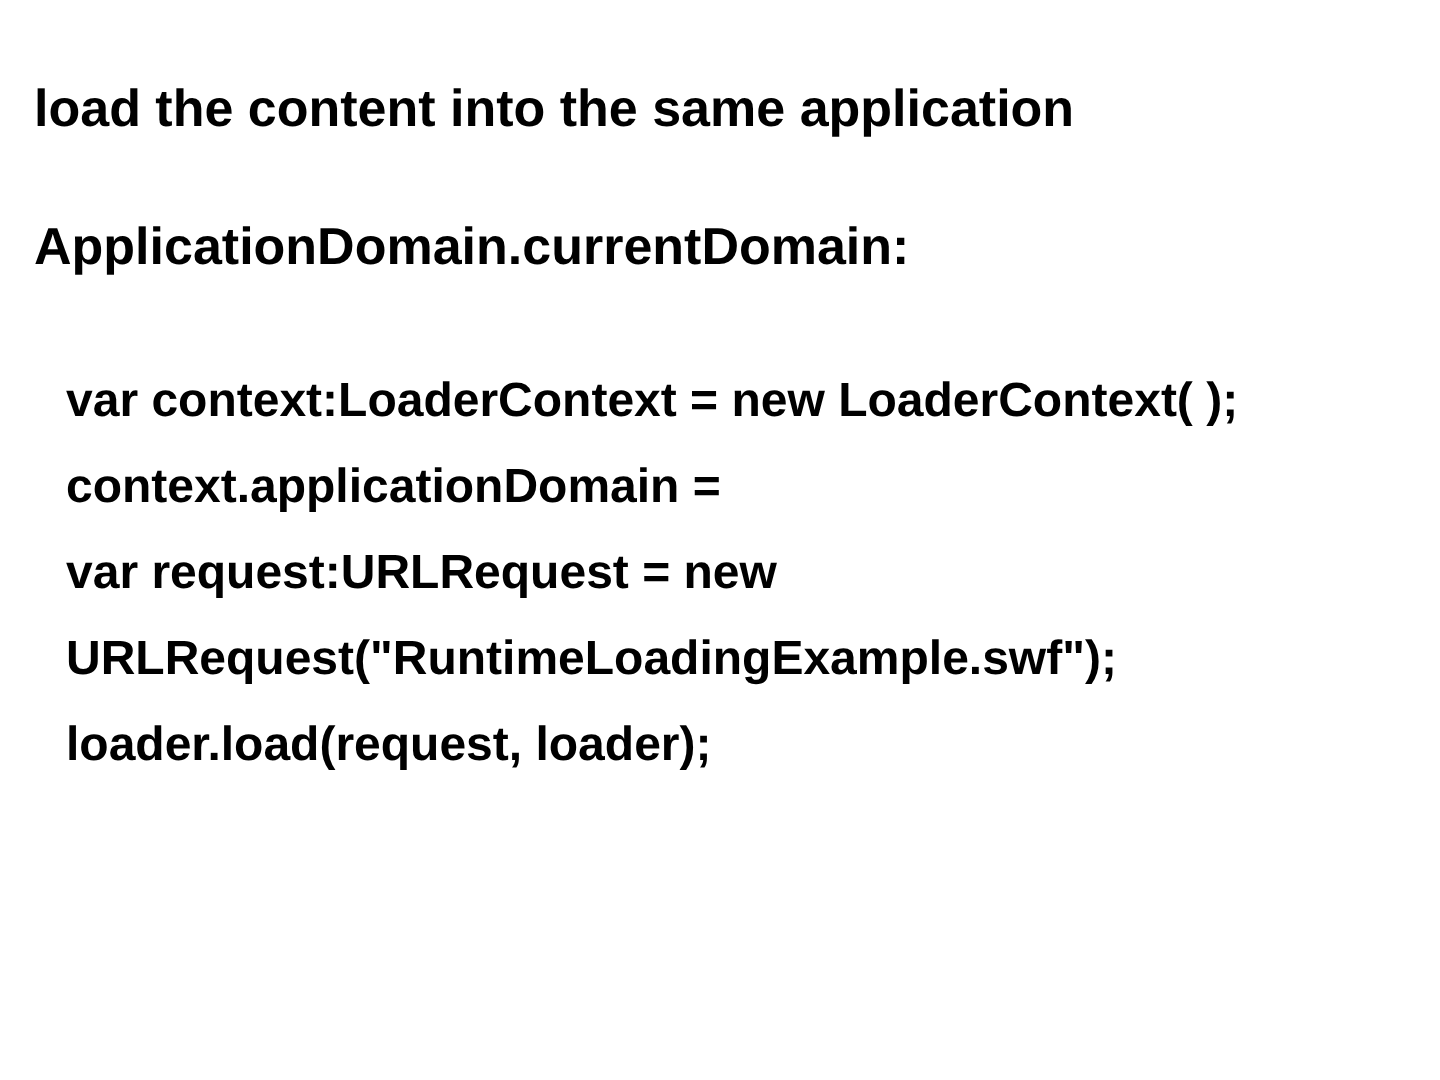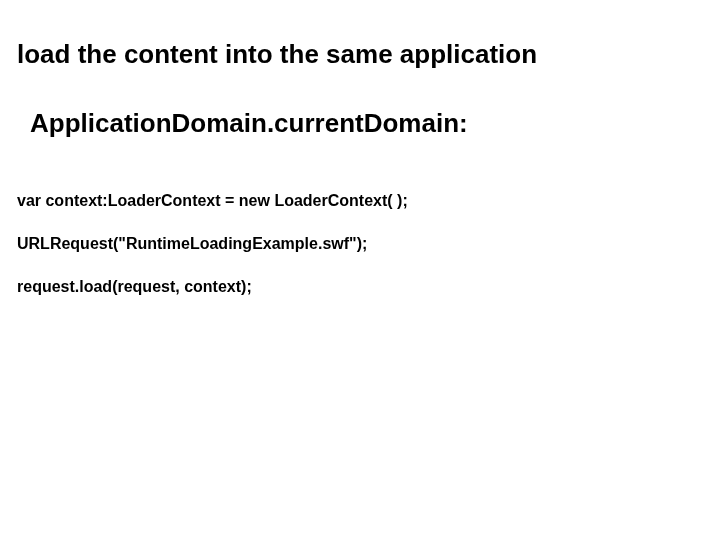--- a/index.html
+++ b/index.html
@@ -20,44 +20,46 @@
     overflow: hidden;
   }
   .title-block {
     font-size: 26px;
     line-height: 32px;
   }
   .subtitle {
     font-size: 26px;
     line-height: 30px;
     margin-top: 38px;
-    margin-left: 13px;
   }
   .code-block {
     margin-top: 48px;
   }
   .code-line {
-    font-size: 16px;
+    font-size: 24px;
     line-height: 30px;
     white-space: nowrap;
+    margin-left: 16px;
   }
   .code-line + .code-line {
     margin-top: 13px;
   }
 </style>
 </head>
 <body>
 
 <div class="slide">
 
   <div class="title-block">
     <div>load the content into the same application</div>
   </div>
 
   <div class="subtitle">ApplicationDomain.currentDomain:</div>
 
   <div class="code-block">
     <div class="code-line">var context:LoaderContext = new LoaderContext( );</div>
+    <div class="code-line">context.applicationDomain =</div>
+    <div class="code-line">var request:URLRequest = new</div>
     <div class="code-line">URLRequest("RuntimeLoadingExample.swf");</div>
-    <div class="code-line">request.load(request, context);</div>
+    <div class="code-line">loader.load(request, loader);</div>
   </div>
 
 </div>
 
 </body></html>

